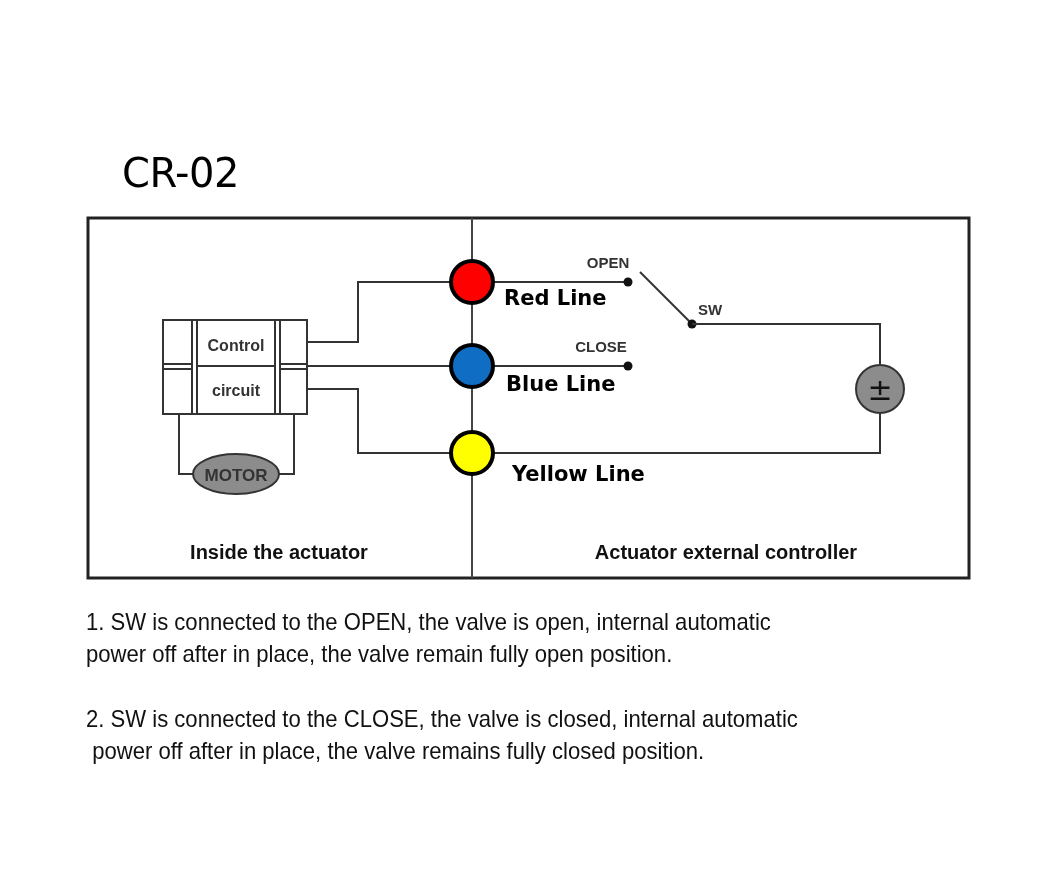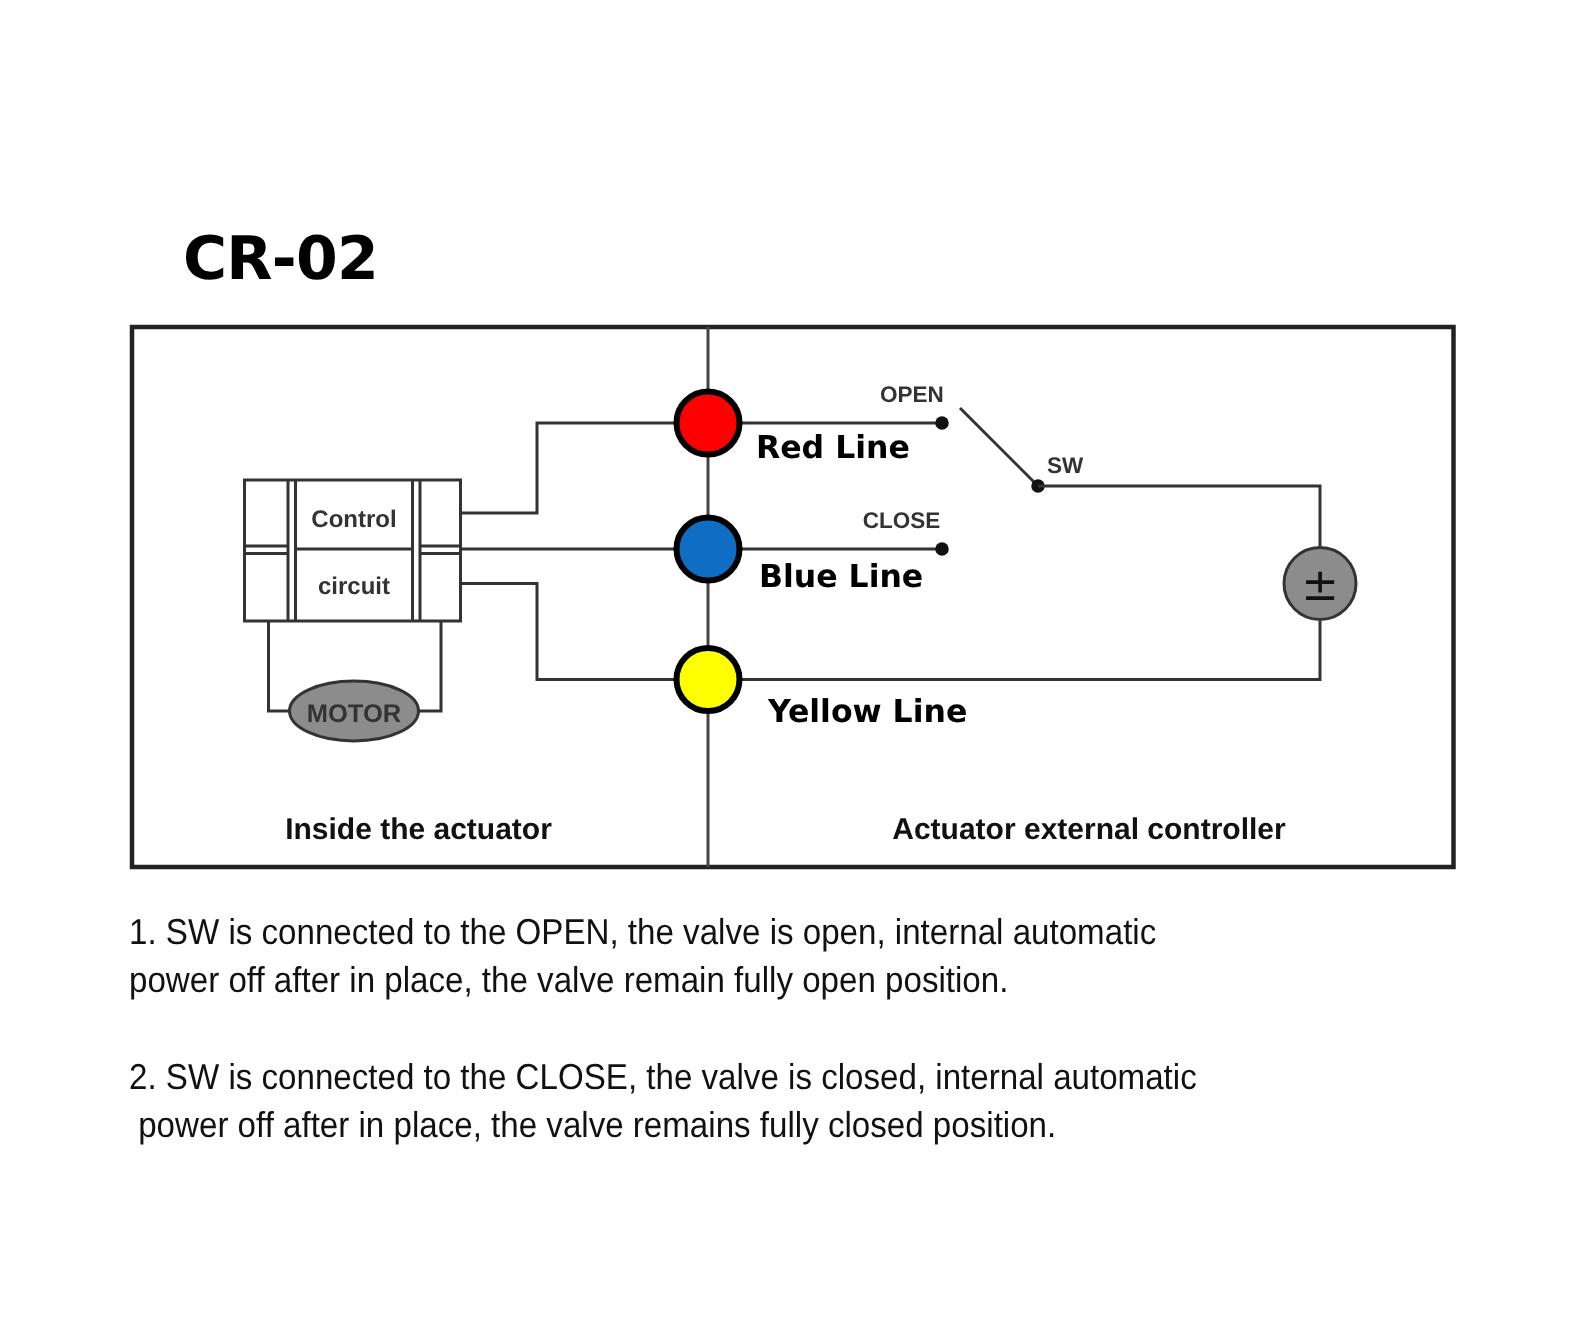--- a/index.html
+++ b/index.html
@@ -1,17 +1,17 @@
 <!DOCTYPE html>
 <html><head>
 <meta charset="utf-8">
 <style>
   html, body { margin:0; padding:0; background:#ffffff; }
   body { width:1060px; height:884px; position:relative; overflow:hidden; font-family:"Liberation Sans", sans-serif; }
-  #title { position:absolute; left:122px; top:150px; font-family:"DejaVu Sans", sans-serif; font-weight:bold; font-size:40px; color:#000; letter-spacing:-0.5px; }
+  #title { position:absolute; left:122px; top:150px; font-family:"DejaVu Sans", sans-serif; font-weight:normal; font-size:40px; color:#000; letter-spacing:-0.5px; }
   #diagram { position:absolute; left:0; top:0; }
   .note { position:absolute; font-family:"Liberation Sans", sans-serif; font-size:24px; color:#111; line-height:32px; white-space:nowrap; transform:scaleX(0.92); transform-origin:left top; }
   #note1 { left:86px; top:606px; }
   #note2 { left:86px; top:703px; }
 </style>
 </head>
 <body>
 
 <div id="title">CR-02</div>
 

